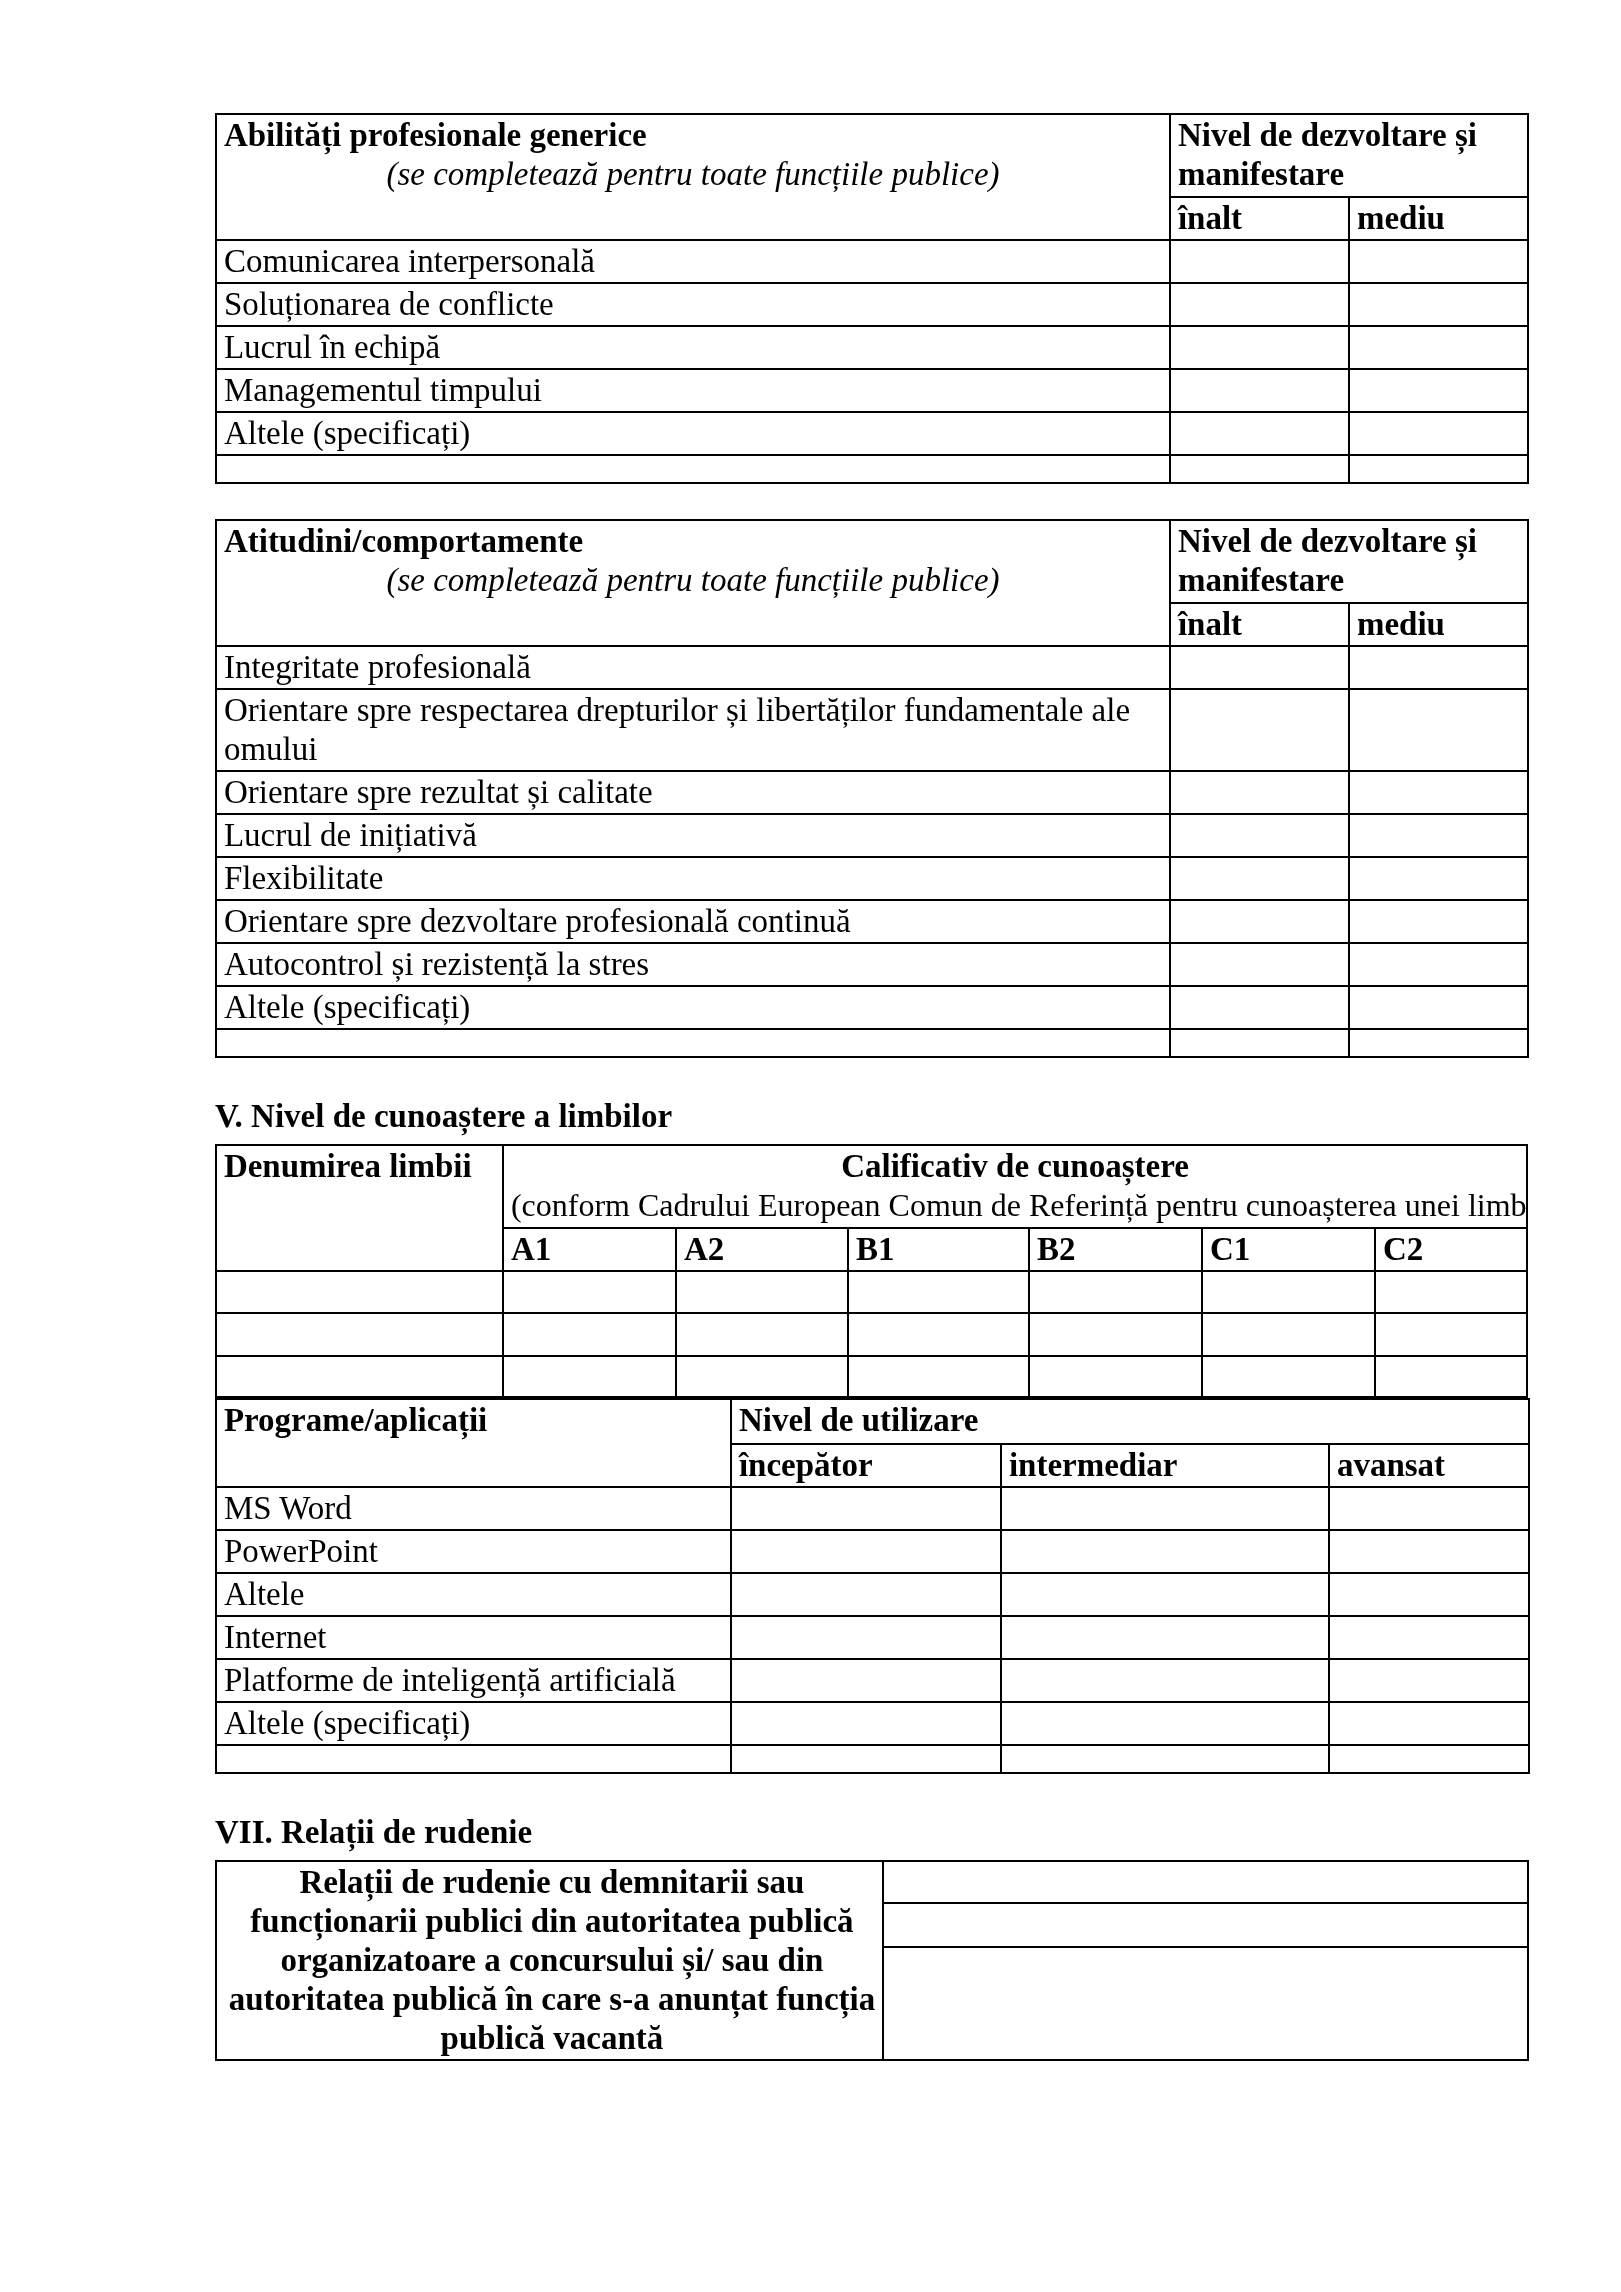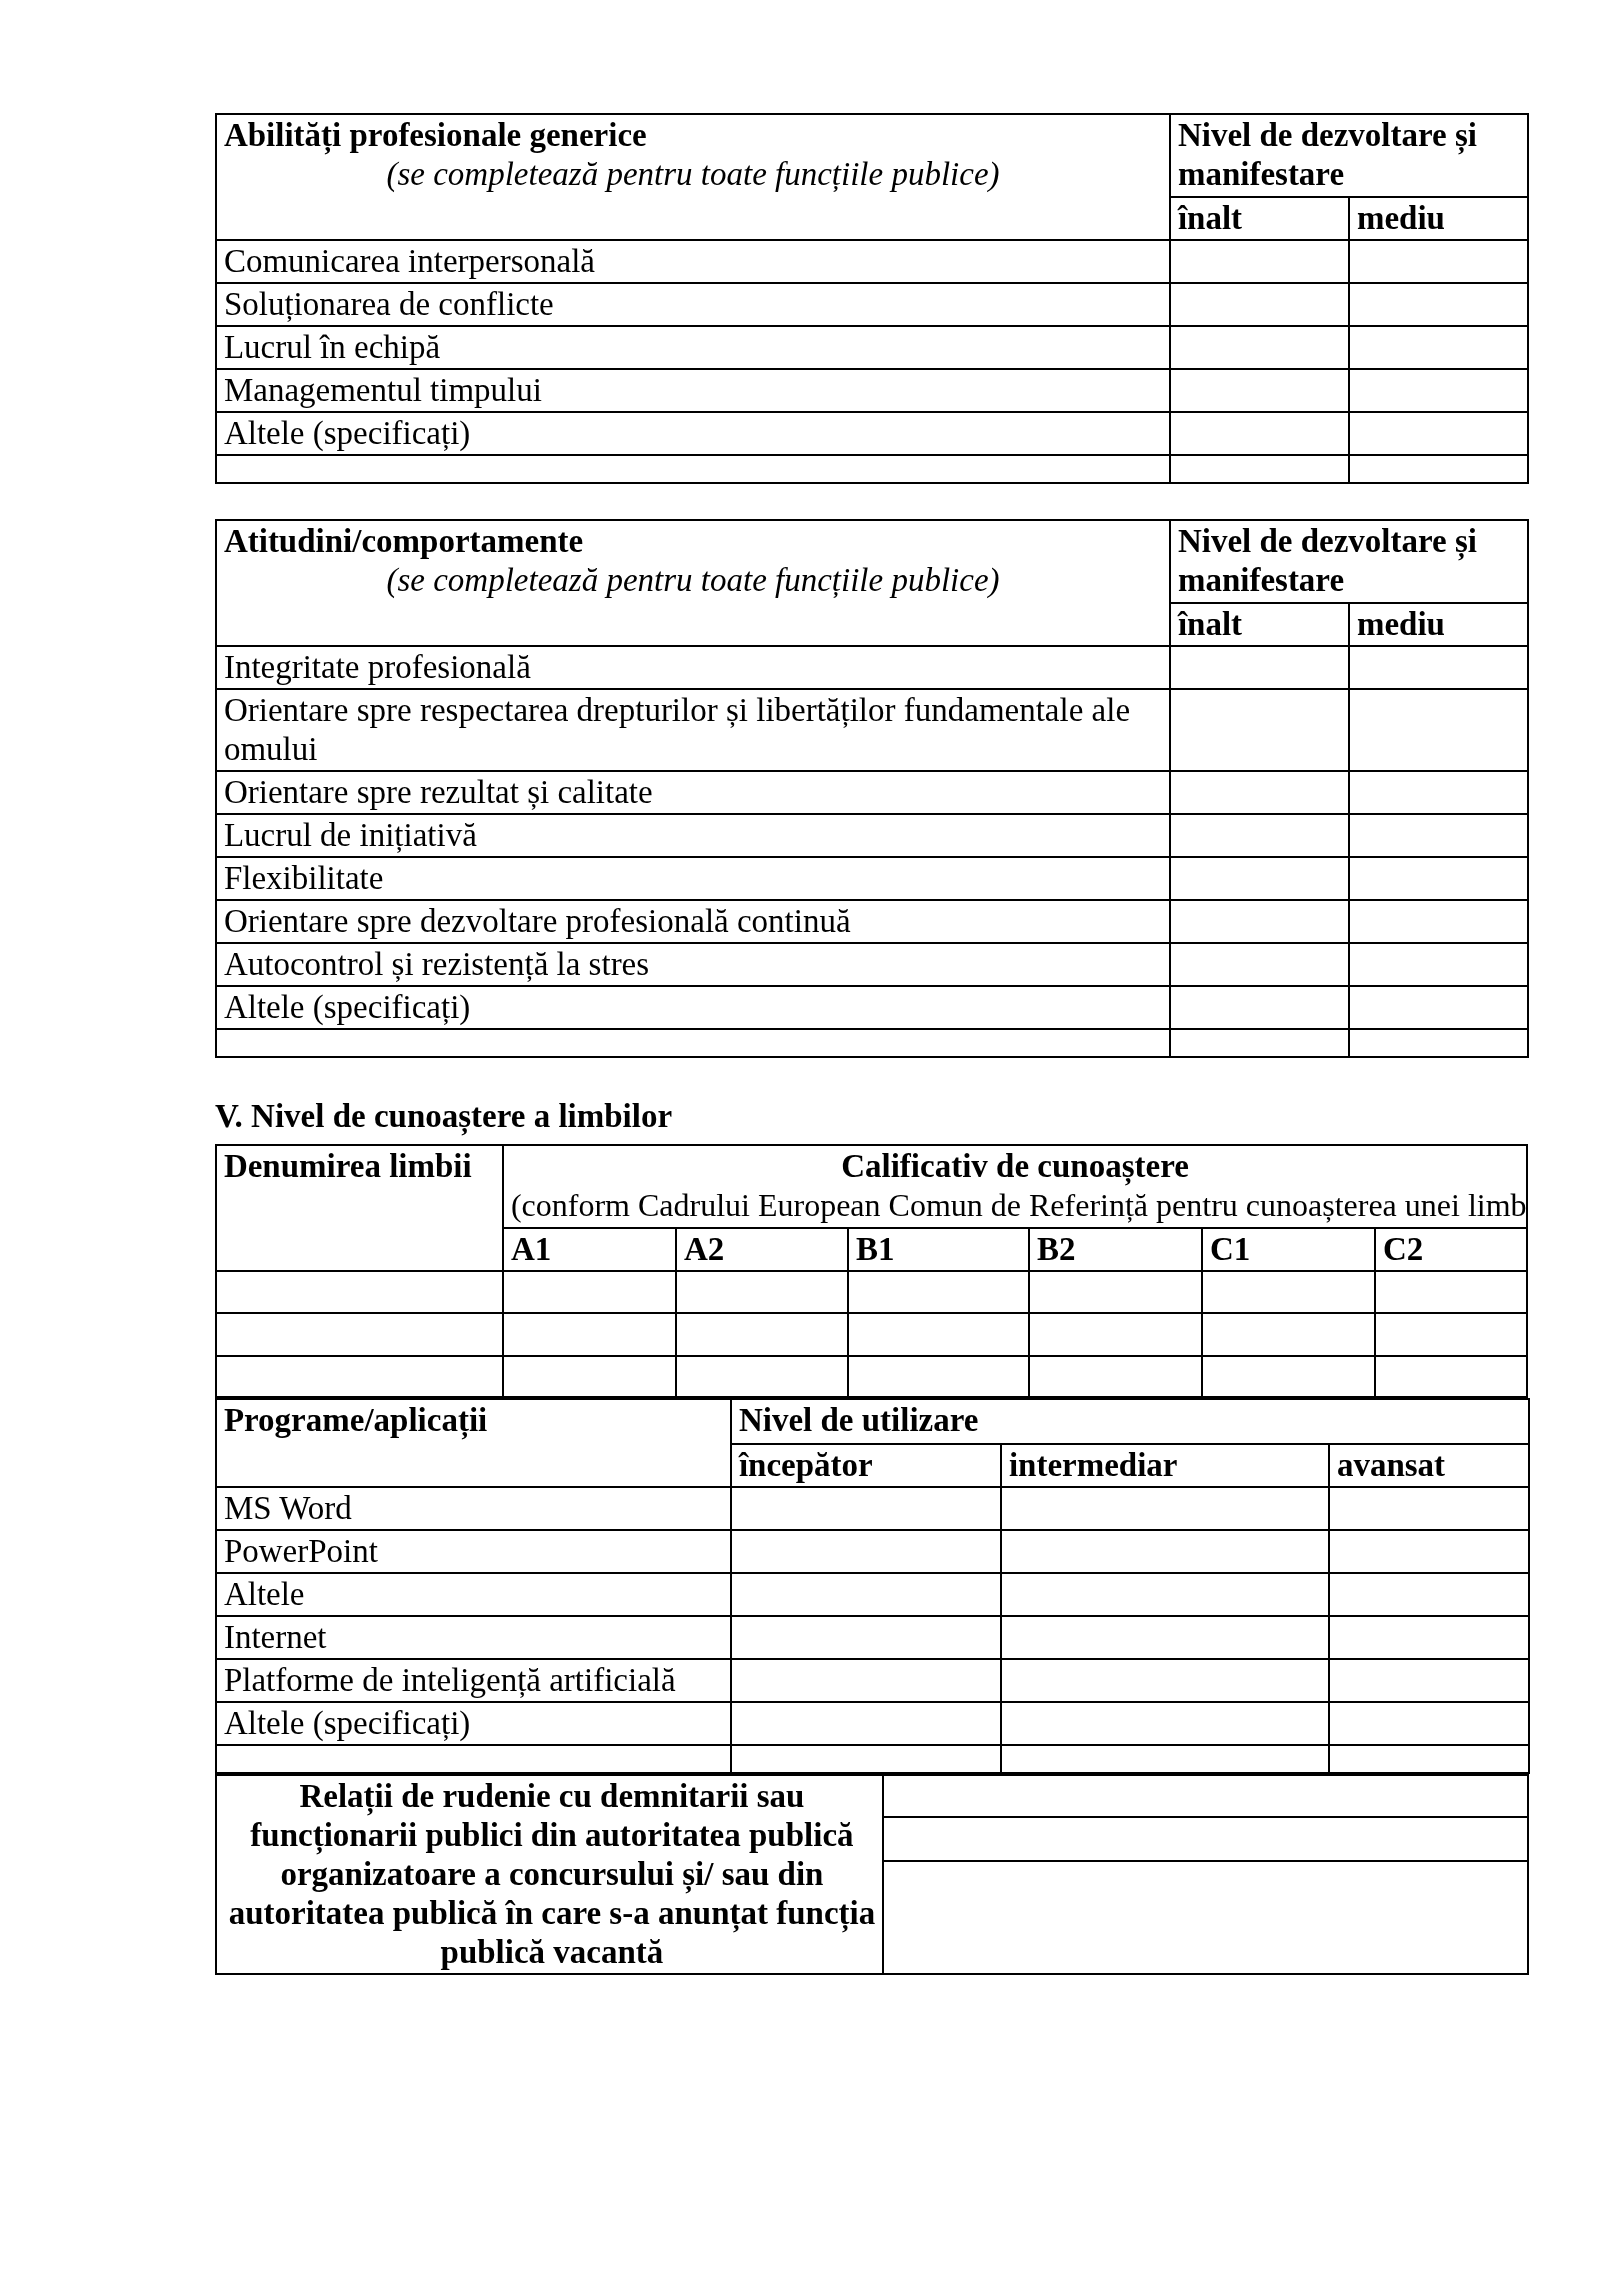--- a/index.html
+++ b/index.html
@@ -261,20 +261,21 @@
         </tr>
     <tr class="h45">
           <td class="fill"></td>
           <td class="fill"></td>
           <td class="fill"></td>
           <td class="fill"></td>
         </tr>
   </tbody>
     </table>
 
+  <div class="heading">VII. Relații de rudenie</div>
   <table>
     <colgroup>
         <col style="width:667px">
         <col style="width:645px">
       </colgroup>
     <tbody>
         <tr class="h42">
       <td rowspan="3" class="b kin-label">Relații de rudenie cu demnitarii sau funcționarii publici din autoritatea publică organizatoare a concursului și/ sau din autoritatea publică în care s-a anunțat funcția publică vacantă</td>
       <td class="fill"></td>
     </tr>

